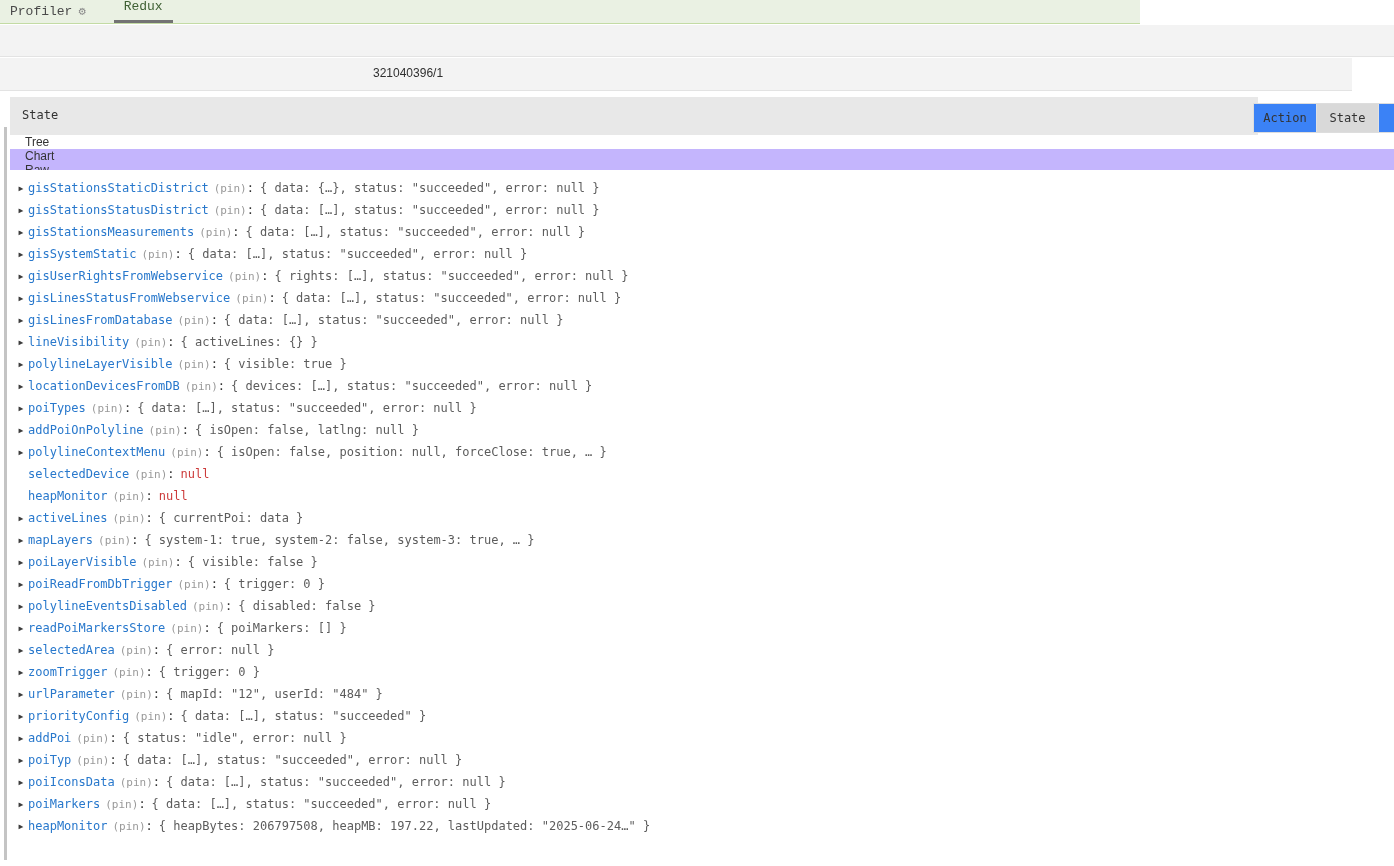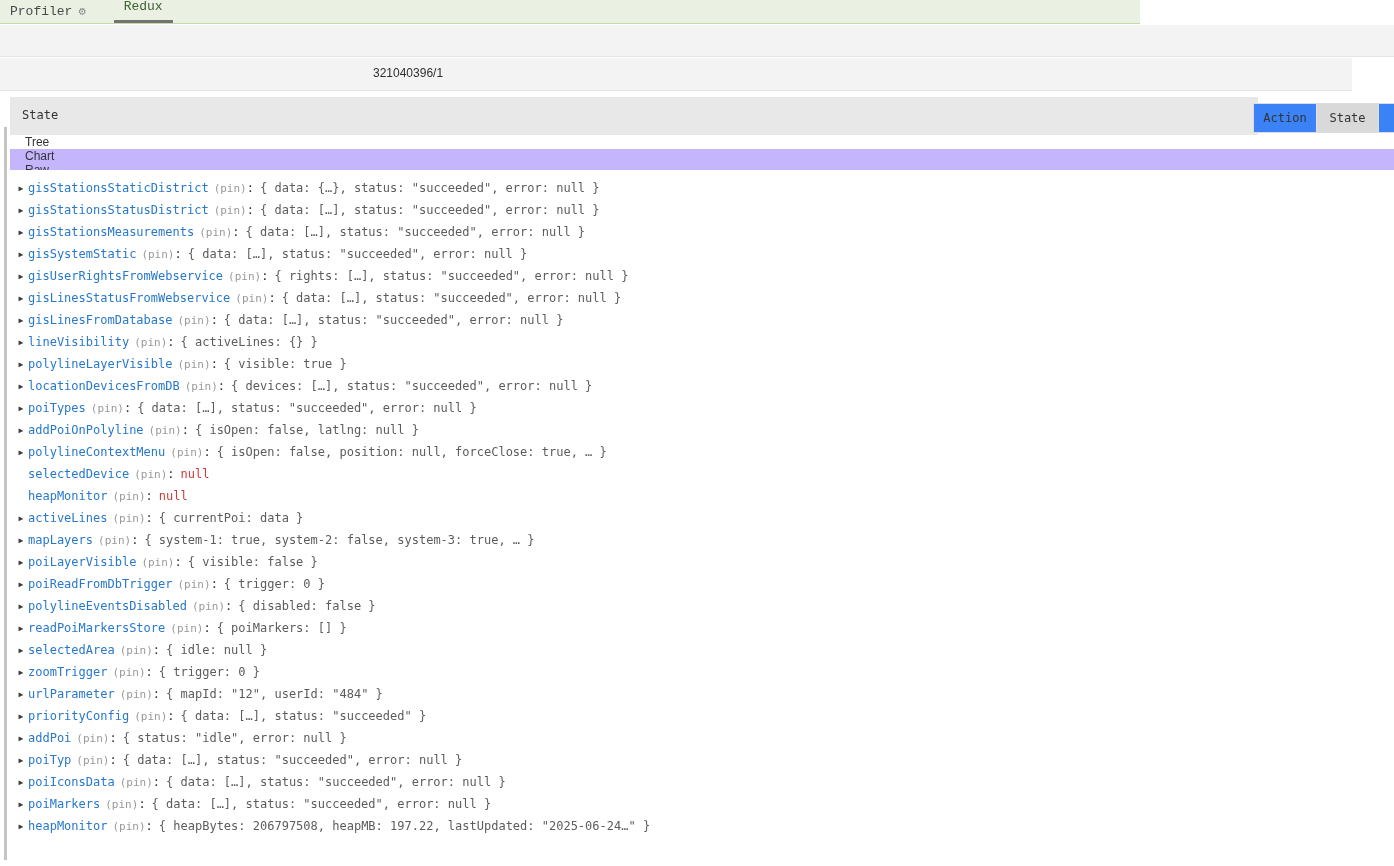--- a/index.html
+++ b/index.html
@@ -109,21 +109,21 @@
       <div class="tree-row"><span class="arrow">▶</span><span class="key">addPoiOnPolyline</span><span class="pin">(pin)</span><span class="colon">:</span><span class="preview">{ isOpen: false, latlng: null }</span></div>
       <div class="tree-row"><span class="arrow">▶</span><span class="key">polylineContextMenu</span><span class="pin">(pin)</span><span class="colon">:</span><span class="preview">{ isOpen: false, position: null, forceClose: true, … }</span></div>
       <div class="tree-row"><span class="arrow hidden">▶</span><span class="key">selectedDevice</span><span class="pin">(pin)</span><span class="colon">:</span><span class="preview val-red">null</span></div>
       <div class="tree-row"><span class="arrow hidden">▶</span><span class="key">heapMonitor</span><span class="pin">(pin)</span><span class="colon">:</span><span class="preview val-red">null</span></div>
       <div class="tree-row"><span class="arrow">▶</span><span class="key">activeLines</span><span class="pin">(pin)</span><span class="colon">:</span><span class="preview">{ currentPoi: data }</span></div>
       <div class="tree-row"><span class="arrow">▶</span><span class="key">mapLayers</span><span class="pin">(pin)</span><span class="colon">:</span><span class="preview">{ system-1: true, system-2: false, system-3: true, … }</span></div>
       <div class="tree-row"><span class="arrow">▶</span><span class="key">poiLayerVisible</span><span class="pin">(pin)</span><span class="colon">:</span><span class="preview">{ visible: false }</span></div>
       <div class="tree-row"><span class="arrow">▶</span><span class="key">poiReadFromDbTrigger</span><span class="pin">(pin)</span><span class="colon">:</span><span class="preview">{ trigger: 0 }</span></div>
       <div class="tree-row"><span class="arrow">▶</span><span class="key">polylineEventsDisabled</span><span class="pin">(pin)</span><span class="colon">:</span><span class="preview">{ disabled: false }</span></div>
       <div class="tree-row"><span class="arrow">▶</span><span class="key">readPoiMarkersStore</span><span class="pin">(pin)</span><span class="colon">:</span><span class="preview">{ poiMarkers: [] }</span></div>
-      <div class="tree-row"><span class="arrow">▶</span><span class="key">selectedArea</span><span class="pin">(pin)</span><span class="colon">:</span><span class="preview">{ idle: null }</span></div>
+      <div class="tree-row"><span class="arrow">▶</span><span class="key">selectedArea</span><span class="pin">(pin)</span><span class="colon">:</span><span class="preview">{ error: null }</span></div>
       <div class="tree-row"><span class="arrow">▶</span><span class="key">zoomTrigger</span><span class="pin">(pin)</span><span class="colon">:</span><span class="preview">{ trigger: 0 }</span></div>
       <div class="tree-row"><span class="arrow">▶</span><span class="key">urlParameter</span><span class="pin">(pin)</span><span class="colon">:</span><span class="preview">{ mapId: "12", userId: "484" }</span></div>
       <div class="tree-row"><span class="arrow">▶</span><span class="key">priorityConfig</span><span class="pin">(pin)</span><span class="colon">:</span><span class="preview">{ data: […], status: "succeeded" }</span></div>
       <div class="tree-row"><span class="arrow">▶</span><span class="key">addPoi</span><span class="pin">(pin)</span><span class="colon">:</span><span class="preview">{ status: "idle", error: null }</span></div>
       <div class="tree-row"><span class="arrow">▶</span><span class="key">poiTyp</span><span class="pin">(pin)</span><span class="colon">:</span><span class="preview">{ data: […], status: "succeeded", error: null }</span></div>
       <div class="tree-row"><span class="arrow">▶</span><span class="key">poiIconsData</span><span class="pin">(pin)</span><span class="colon">:</span><span class="preview">{ data: […], status: "succeeded", error: null }</span></div>
       <div class="tree-row"><span class="arrow">▶</span><span class="key">poiMarkers</span><span class="pin">(pin)</span><span class="colon">:</span><span class="preview">{ data: […], status: "succeeded", error: null }</span></div>
       <div class="tree-row"><span class="arrow">▶</span><span class="key">heapMonitor</span><span class="pin">(pin)</span><span class="colon">:</span><span class="preview">{ heapBytes: 206797508, heapMB: 197.22, lastUpdated: "2025-06-24…" }</span></div>
     </div>
 

